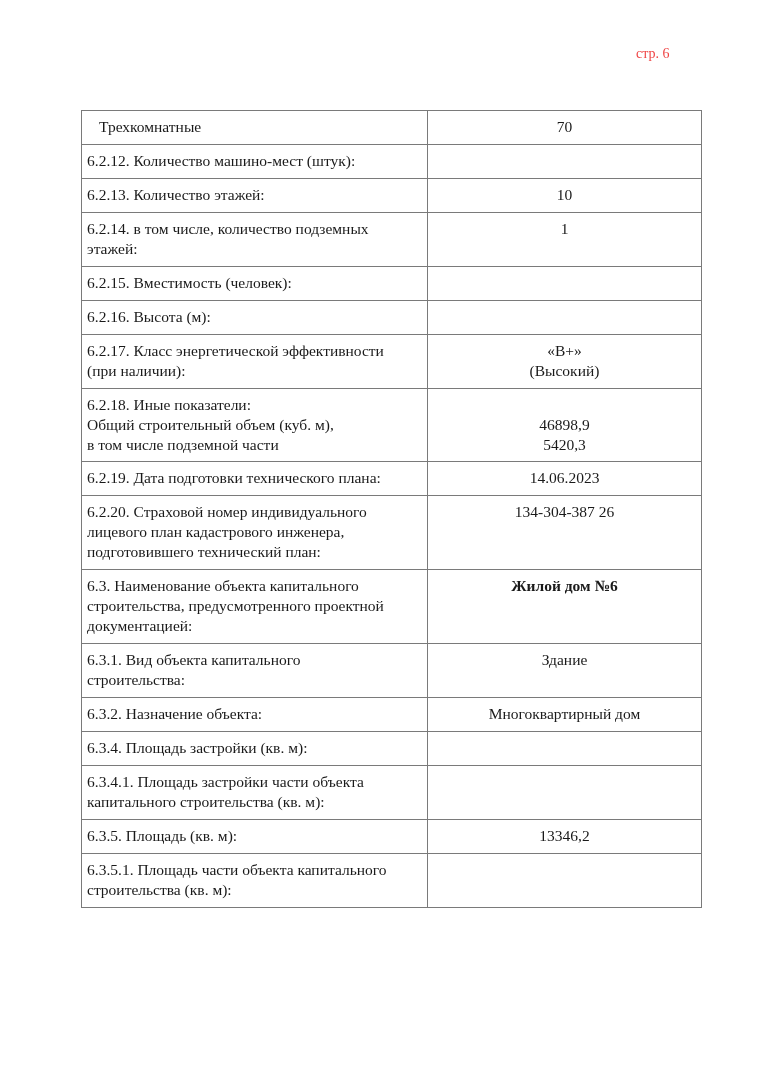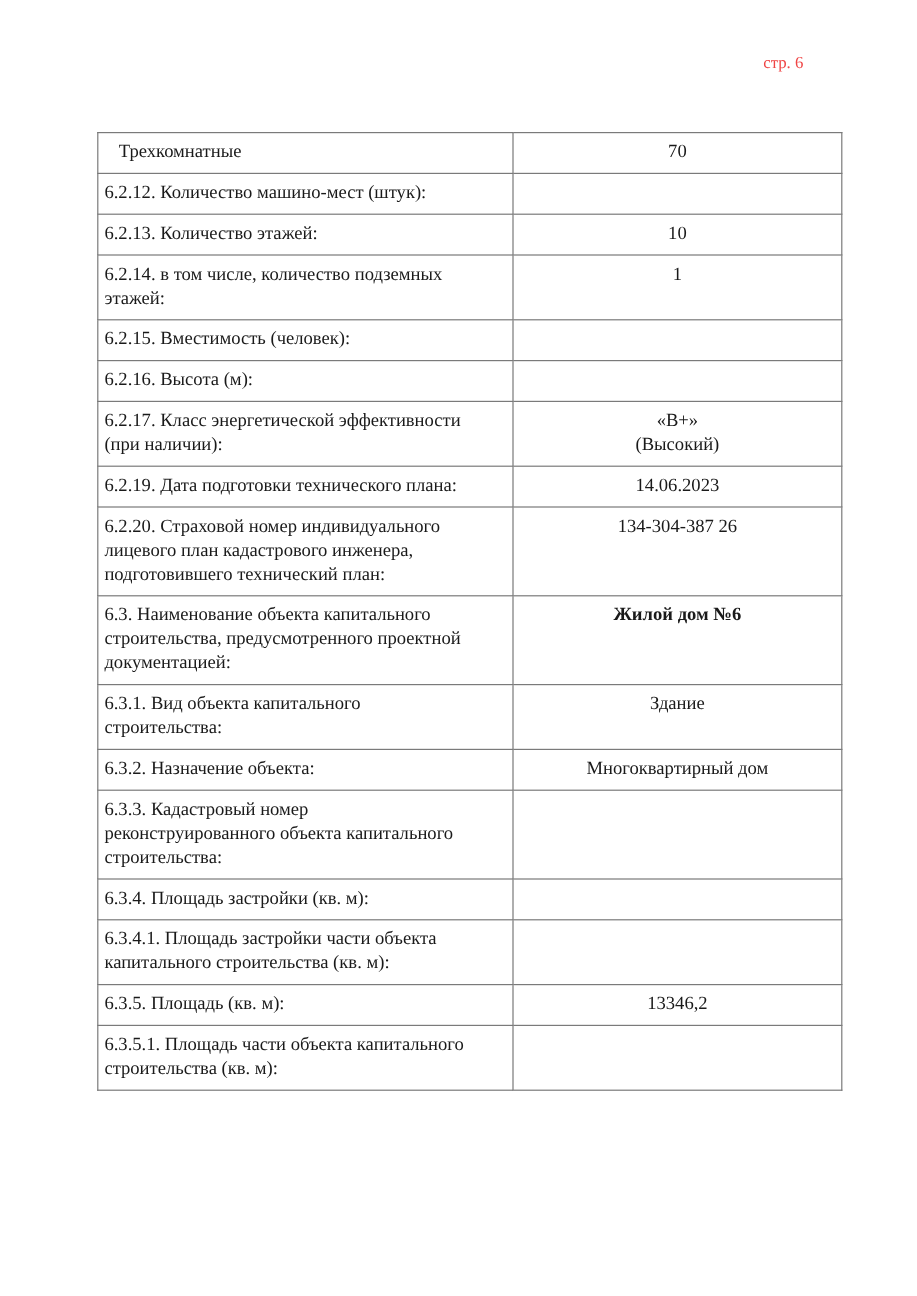--- a/index.html
+++ b/index.html
@@ -129,20 +129,32 @@
       <td class="label">
         <span class="line">6.2.17. Класс энергетической эффективности</span>
         <span class="line">(при наличии):</span>
       </td>
       <td class="value">
         <span class="line">«В+»</span>
         <span class="line">(Высокий)</span>
       </td>
     </tr>
 
+    <tr style="height:73px">
+      <td class="label">
+        <span class="line">6.2.18. Иные показатели:</span>
+        <span class="line">Общий строительный объем (куб. м),</span>
+        <span class="line">в том числе подземной части</span>
+      </td>
+      <td class="value">
+        <span class="line" style="min-height:20px"></span>
+        <span class="line">46898,9</span>
+        <span class="line">5420,3</span>
+      </td>
+    </tr>
 
     <tr style="height:34px">
       <td class="label">
           <span class="line">6.2.19. Дата подготовки технического плана:</span>
         </td>
       <td class="value">
           <span class="line">14.06.2023</span>
         </td>
     </tr>
 
@@ -180,30 +192,20 @@
 
     <tr style="height:34px">
       <td class="label">
           <span class="line">6.3.2. Назначение объекта:</span>
         </td>
       <td class="value">
           <span class="line">Многоквартирный дом</span>
         </td>
     </tr>
 
-    <tr style="height:74px">
-      <td class="label">
-        <span class="line">6.3.3. Кадастровый номер</span>
-        <span class="line">реконструированного объекта капитального</span>
-        <span class="line">строительства:</span>
-      </td>
-      <td class="value">
-          <span class="line"></span>
-        </td>
-    </tr>
 
     <tr style="height:34px">
       <td class="label">
           <span class="line">6.3.4. Площадь застройки (кв. м):</span>
         </td>
       <td class="value">
           <span class="line"></span>
         </td>
     </tr>
 

